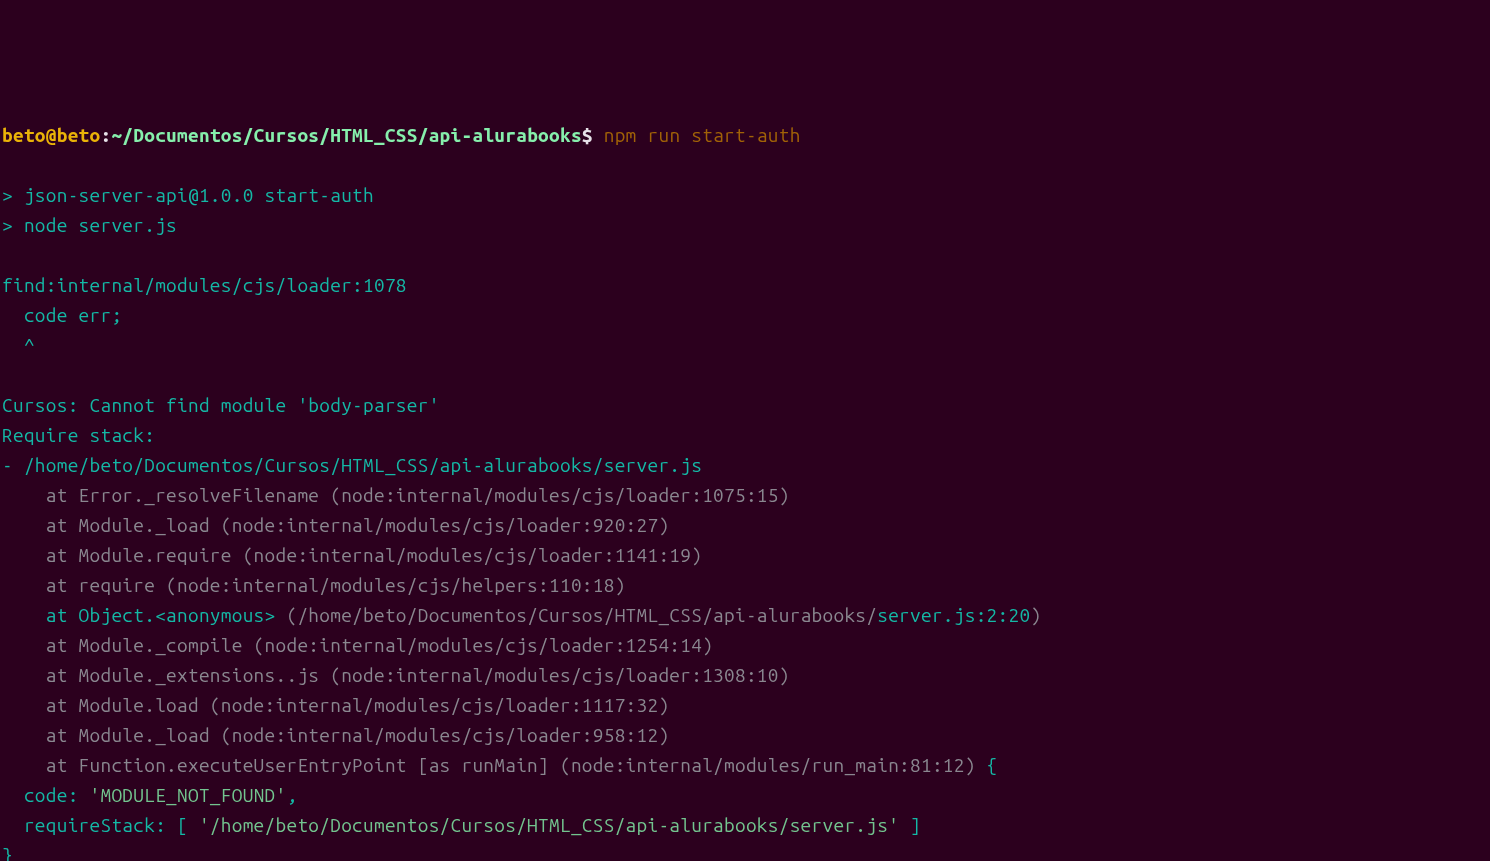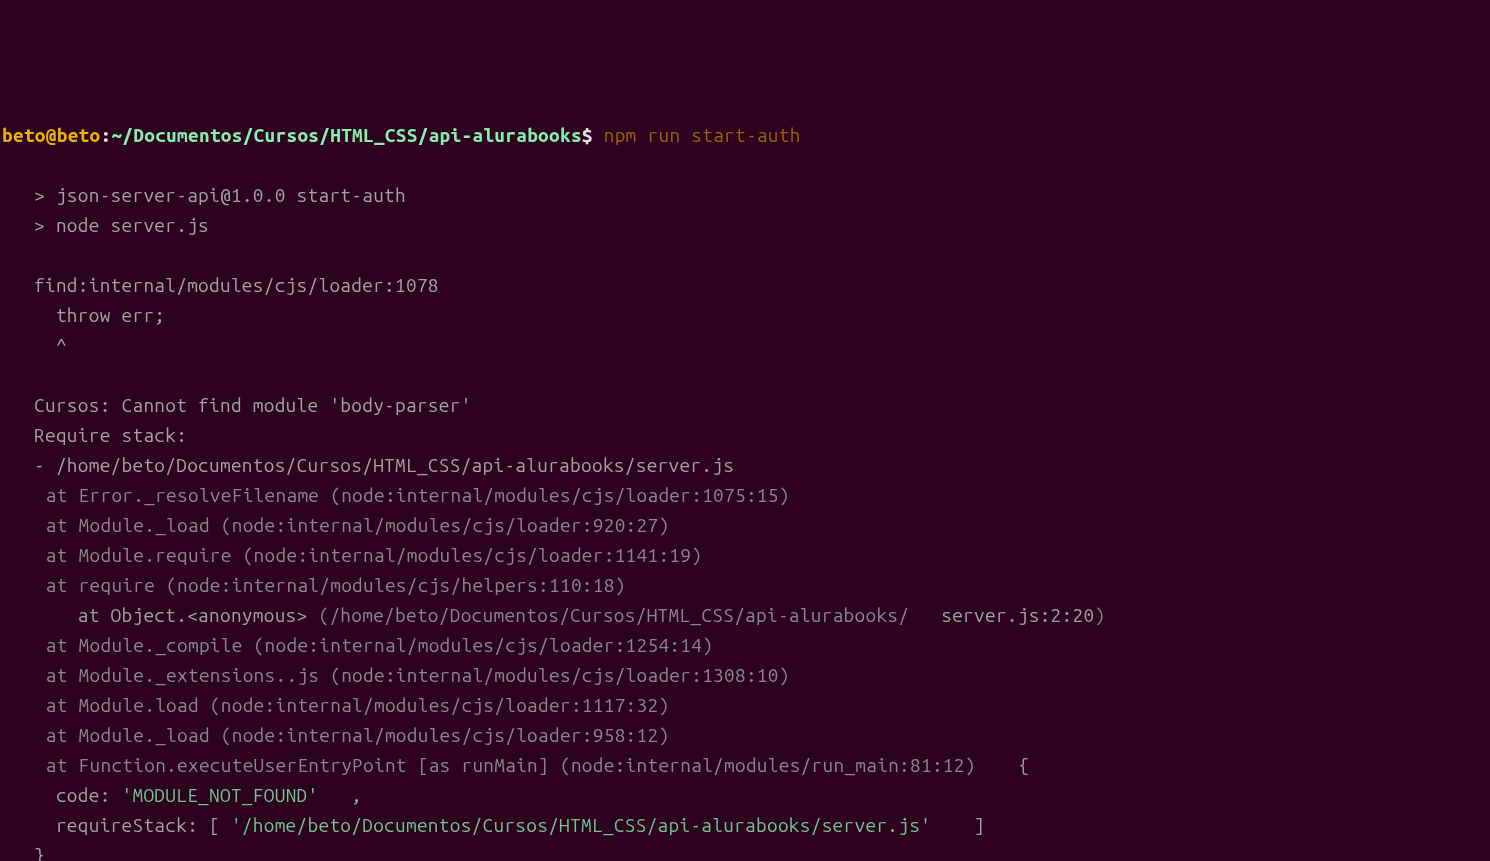--- a/index.html
+++ b/index.html
@@ -18,37 +18,37 @@
       height: 861px;
       overflow: hidden;
       white-space: pre;
       letter-spacing: 0.3px;
     }
     .user { color: #eab308; font-weight: bold; text-align: center; }
     .colon-white { color: #e6e1e8; font-weight: bold; }
     .path { color: #86efac; font-weight: bold; }
     .dollar { color: #e6e1e8; font-weight: bold; }
     .cmd { color: #a16207; }
-    .normal { color: #a3a3a3; margin-left: 32px; }
+    .normal { color: #14b8a6; }
     .dim { color: #8a8790; }
     .green-str { color: #73c48f; }
     .no-wrap { white-space: pre; }
   </style>
 </head>
 <body>
 
 
 
 <div class="no-wrap"><span><span class="user">beto@beto</span><span class="colon-white">:</span><span class="path">~/Documentos/Cursos/HTML_CSS/api-alurabooks</span><span class="dollar">$</span><span class="cmd"> npm run start-auth</span></span>
 <span class="normal"></span>
 <span class="normal">&gt; json-server-api@1.0.0 start-auth</span>
 <span class="normal">&gt; node server.js</span>
 <span class="normal"></span>
 <span class="normal">find:internal/modules/cjs/loader:1078</span>
-<span class="normal">  throw err;</span>
+<span class="normal">  code err;</span>
 <span class="normal">  ^</span>
 <span class="normal"></span>
 <span class="normal">Cursos: Cannot find module 'body-parser'</span>
 <span class="normal">Require stack:</span>
 <span class="normal">- /home/beto/Documentos/Cursos/HTML_CSS/api-alurabooks/server.js</span>
 <span class="dim">    at Error._resolveFilename (node:internal/modules/cjs/loader:1075:15)</span>
 <span class="dim">    at Module._load (node:internal/modules/cjs/loader:920:27)</span>
 <span class="dim">    at Module.require (node:internal/modules/cjs/loader:1141:19)</span>
 <span class="dim">    at require (node:internal/modules/cjs/helpers:110:18)</span>
 <span><span class="normal">    at Object.&lt;anonymous&gt; </span><span class="dim">(/home/beto/Documentos/Cursos/HTML_CSS/api-alurabooks/</span><span class="normal">server.js:2:20</span><span class="dim">)</span></span>

